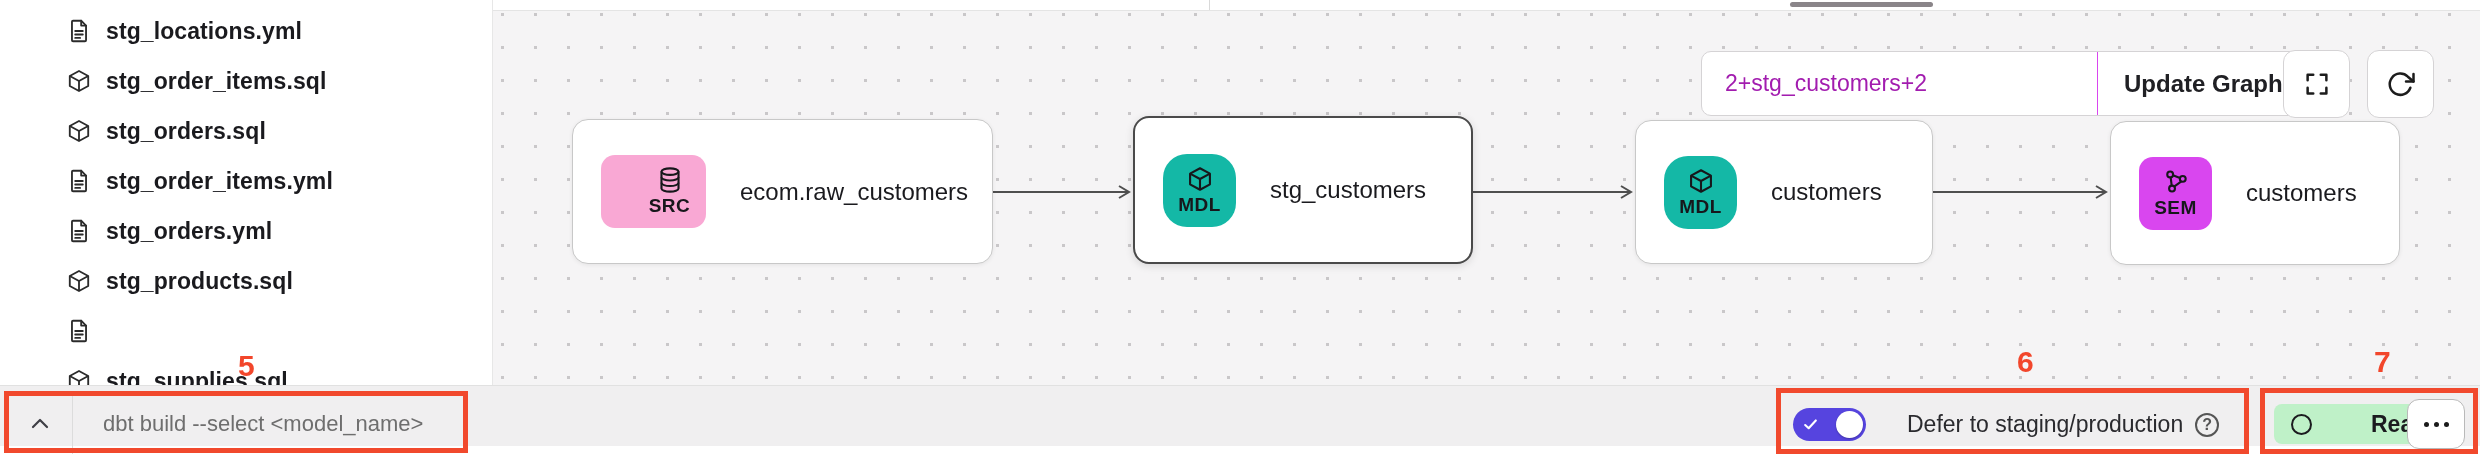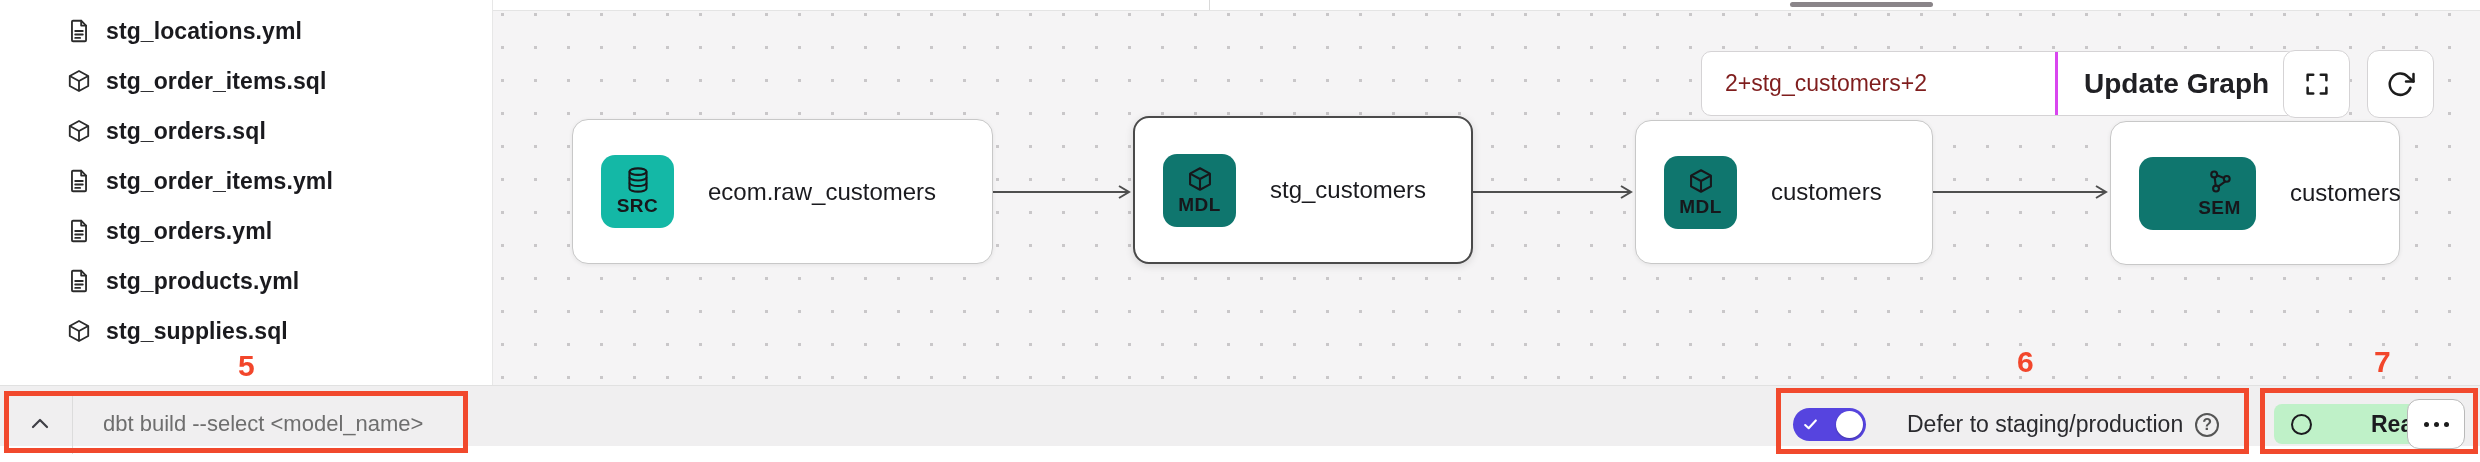--- a/index.html
+++ b/index.html
@@ -24,33 +24,33 @@
           background-size:33px 33px;background-position:26px 20px;}
   .edges{position:absolute;left:0;top:0;width:100%;height:100%;}
   .node{position:absolute;background:#fff;border:1.5px solid #c8c8c8;border-radius:16px;
         display:flex;align-items:center;padding-left:28px;gap:34px;box-sizing:border-box;
         box-shadow:0 1px 4px rgba(0,0,0,.07);cursor:pointer;}
   .node.selected{border:2.5px solid #4a4a4a;box-shadow:0 2px 8px rgba(0,0,0,.12);}
   .badge{width:73px;height:73px;border-radius:14px;display:flex;flex-direction:column;
          align-items:center;justify-content:center;gap:1px;flex:none;}
   .badge svg{width:28px;height:28px;}
   .badge-text{font-size:19px;font-weight:600;color:#17171b;letter-spacing:.5px;}
-  .badge.src{background:#14b8a6;}
-  .badge.mdl{background:#0f766e;}
-  .badge.sem{background:#0f766e;padding-left:44px;}
+  .badge.src{background:#f9a8d4;padding-left:32px;}
+  .badge.mdl{background:#14b8a6;border-radius:24px;}
+  .badge.sem{background:#d946ef;}
   .node-label{font-size:24px;font-weight:500;color:#1a1a1e;white-space:nowrap;}
 
   
   .selector-group{position:absolute;left:1208px;top:40px;height:65px;display:flex;align-items:stretch;
                   background:#fff;border:1px solid #d5d3d5;border-radius:10px;overflow:hidden;
                   box-sizing:border-box;}
   .selector-input{width:330px;border:none;outline:none;background:transparent;
-                  font-family:"Liberation Sans",sans-serif;font-size:23px;color:#7f1d1d;padding:0 0 0 23px;}
-  .update-btn{border:none;border-left:3px solid #d946ef;background:#fff;cursor:pointer;
-              font-family:"Liberation Sans",sans-serif;font-size:28px;font-weight:600;color:#202024;padding:0 26px;}
+                  font-family:"Liberation Sans",sans-serif;font-size:23px;color:#a21caf;padding:0 0 0 23px;}
+  .update-btn{border:none;border-left:1px solid #d946ef;background:#fff;cursor:pointer;
+              font-family:"Liberation Sans",sans-serif;font-size:24px;font-weight:600;color:#202024;padding:0 26px;margin-left:42px;}
   .icon-btn{position:absolute;top:39px;width:67px;height:68px;background:#fff;border:1px solid #d5d3d5;
             border-radius:12px;display:flex;align-items:center;justify-content:center;cursor:pointer;
             box-sizing:border-box;}
   .icon-btn svg{width:30px;height:30px;}
   .btn-fullscreen{left:1790px;}
   .btn-refresh{left:1874px;}
 
   
   .bottom-bar{position:absolute;left:0;top:385px;width:2480px;height:61px;background:#f0eff0;
               border-top:1px solid #e1e1e1;box-sizing:border-box;}
@@ -131,26 +131,32 @@
     </div>
     <div class="file-row">
       <svg viewBox="0 0 24 24" fill="none" stroke="#2b2b2b" stroke-width="1.7" stroke-linecap="round" stroke-linejoin="round">
           <path d="M14 2.5 H6.5 A1 1 0 0 0 5.5 3.5 V20.5 A1 1 0 0 0 6.5 21.5 H17.5 A1 1 0 0 0 18.5 20.5 V7 Z"></path>
           <path d="M14 2.5 V7 H18.5"></path>
           <path d="M8.5 12 H15.5 M8.5 15.2 H15.5 M8.5 18.4 H13"></path>
         </svg>
       <span class="file-name">stg_orders.yml</span>
     </div>
     <div class="file-row">
-      <svg viewBox="0 0 24 24" fill="none" stroke="#2b2b2b" stroke-width="1.7" stroke-linecap="round" stroke-linejoin="round">
-          <path d="M14 2.5 H6.5 A1 1 0 0 0 5.5 3.5 V20.5 A1 1 0 0 0 6.5 21.5 H17.5 A1 1 0 0 0 18.5 20.5 V7 Z"></path>
-          <path d="M14 2.5 V7 H18.5"></path>
-          <path d="M8.5 12 H15.5 M8.5 15.2 H15.5 M8.5 18.4 H13"></path>
-        </svg>
-      <span class="file-name">stg_products.yml</span>
+      <svg viewBox="0 0 24 24" fill="none" stroke="#2b2b2b" stroke-width="1.7" stroke-linejoin="round">
+          <path d="M12 2.8 L20.5 7.4 V16.6 L12 21.2 L3.5 16.6 V7.4 Z"></path>
+          <path d="M3.5 7.4 L12 12 L20.5 7.4 M12 12 V21.2"></path>
+        </svg>
+      <span class="file-name">stg_products.sql</span>
+    </div>
+    <div class="file-row">
+      <svg viewBox="0 0 24 24" fill="none" stroke="#2b2b2b" stroke-width="1.7" stroke-linecap="round" stroke-linejoin="round">
+          <path d="M14 2.5 H6.5 A1 1 0 0 0 5.5 3.5 V20.5 A1 1 0 0 0 6.5 21.5 H17.5 A1 1 0 0 0 18.5 20.5 V7 Z"></path>
+          <path d="M14 2.5 V7 H18.5"></path>
+          <path d="M8.5 12 H15.5 M8.5 15.2 H15.5 M8.5 18.4 H13"></path>
+        </svg>
     </div>
     <div class="file-row">
       <svg viewBox="0 0 24 24" fill="none" stroke="#2b2b2b" stroke-width="1.7" stroke-linejoin="round">
           <path d="M12 2.8 L20.5 7.4 V16.6 L12 21.2 L3.5 16.6 V7.4 Z"></path>
           <path d="M3.5 7.4 L12 12 L20.5 7.4 M12 12 V21.2"></path>
         </svg>
       <span class="file-name">stg_supplies.sql</span>
     </div>
   </div>
 

